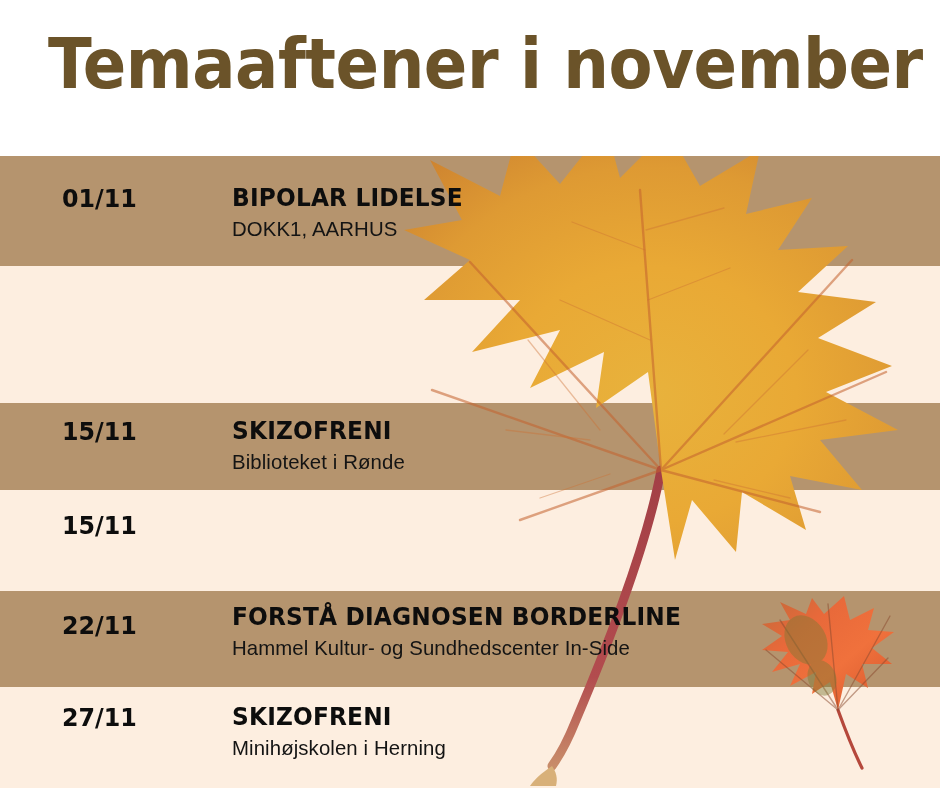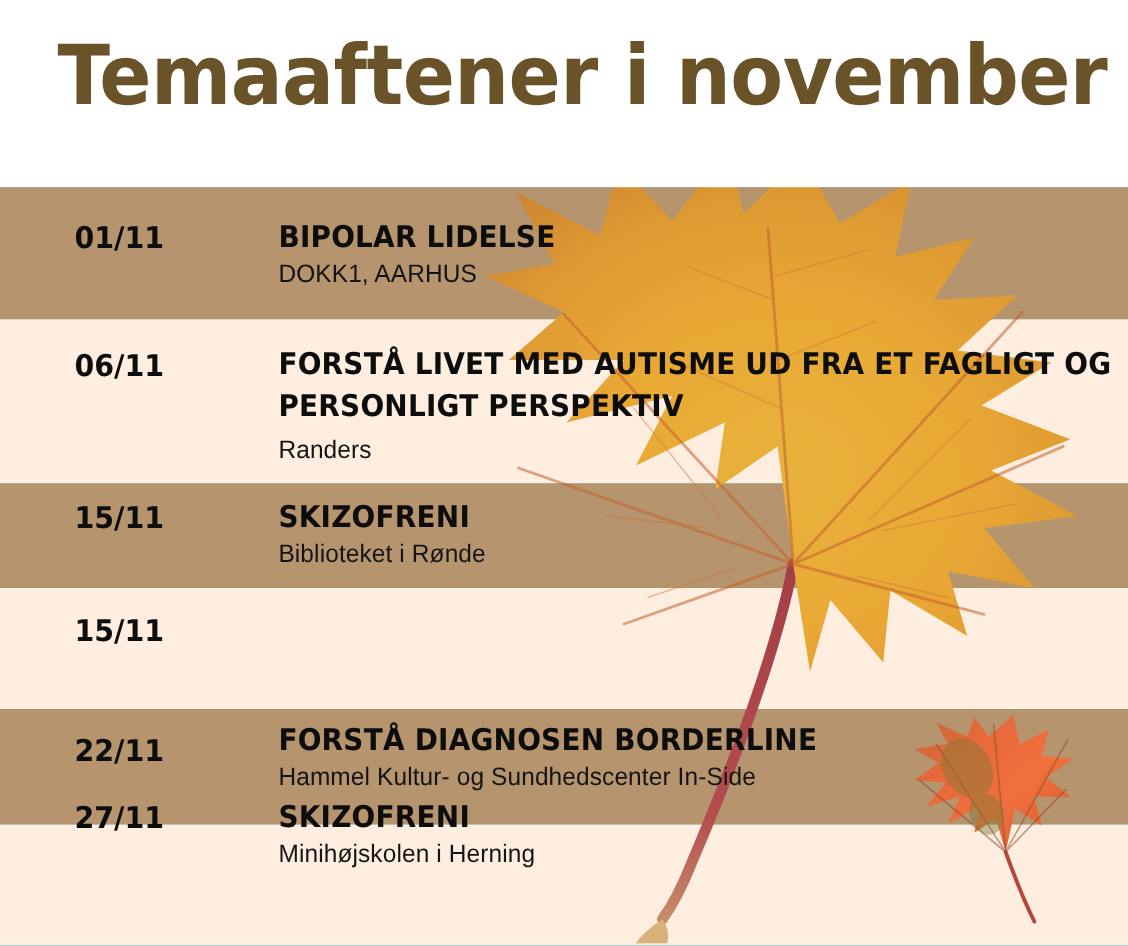--- a/index.html
+++ b/index.html
@@ -279,27 +279,20 @@
   <div class="text-layer">
 
     <div class="row" style="top:156px;height:110px;">
       <div class="row-date" style="top:28px;">01/11</div>
       <div class="row-body" style="top:24px;">
         <div class="row-heading">BIPOLAR LIDELSE</div>
         <div class="row-venue">DOKK1, AARHUS</div>
       </div>
     </div>
 
-    <div class="row" style="top:266px;height:137px;">
-      <div class="row-date" style="top:24px;">06/11</div>
-      <div class="row-body" style="top:20px;">
-        <div class="row-heading two-line">FORSTÅ LIVET MED AUTISME UD FRA ET FAGLIGT OG PERSONLIGT PERSPEKTIV</div>
-        <div class="row-venue" style="margin-top:6px;">Randers</div>
-      </div>
-    </div>
 
     <div class="row" style="top:403px;height:87px;">
       <div class="row-date" style="top:14px;">15/11</div>
       <div class="row-body" style="top:10px;">
         <div class="row-heading">SKIZOFRENI</div>
         <div class="row-venue">Biblioteket i Rønde</div>
       </div>
     </div>
 
     <div class="row" style="top:490px;height:101px;">
@@ -307,21 +300,21 @@
     </div>
 
     <div class="row" style="top:591px;height:96px;">
       <div class="row-date" style="top:20px;">22/11</div>
       <div class="row-body" style="top:8px;">
         <div class="row-heading">FORSTÅ DIAGNOSEN BORDERLINE</div>
         <div class="row-venue">Hammel Kultur- og Sundhedscenter In-Side</div>
       </div>
     </div>
 
-    <div class="row" style="top:651px;height:101px;">
+    <div class="row" style="top:687px;height:101px;">
       <div class="row-date" style="top:16px;">27/11</div>
       <div class="row-body" style="top:12px;">
         <div class="row-heading">SKIZOFRENI</div>
         <div class="row-venue">Minihøjskolen i Herning</div>
       </div>
     </div>
 
   </div>
 </div>
 

